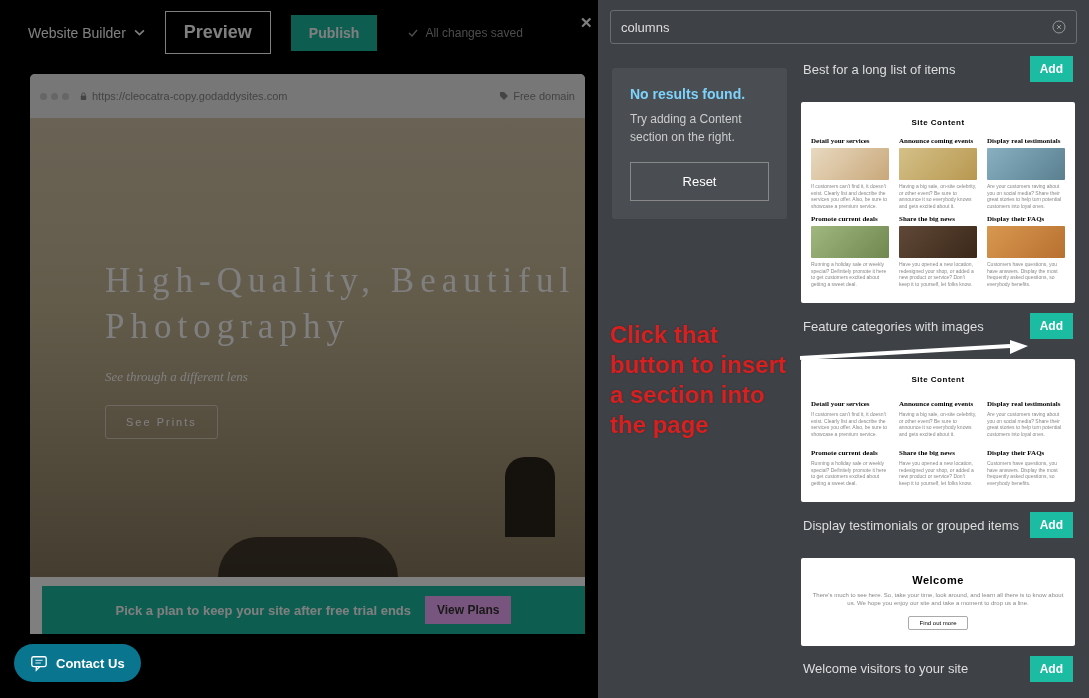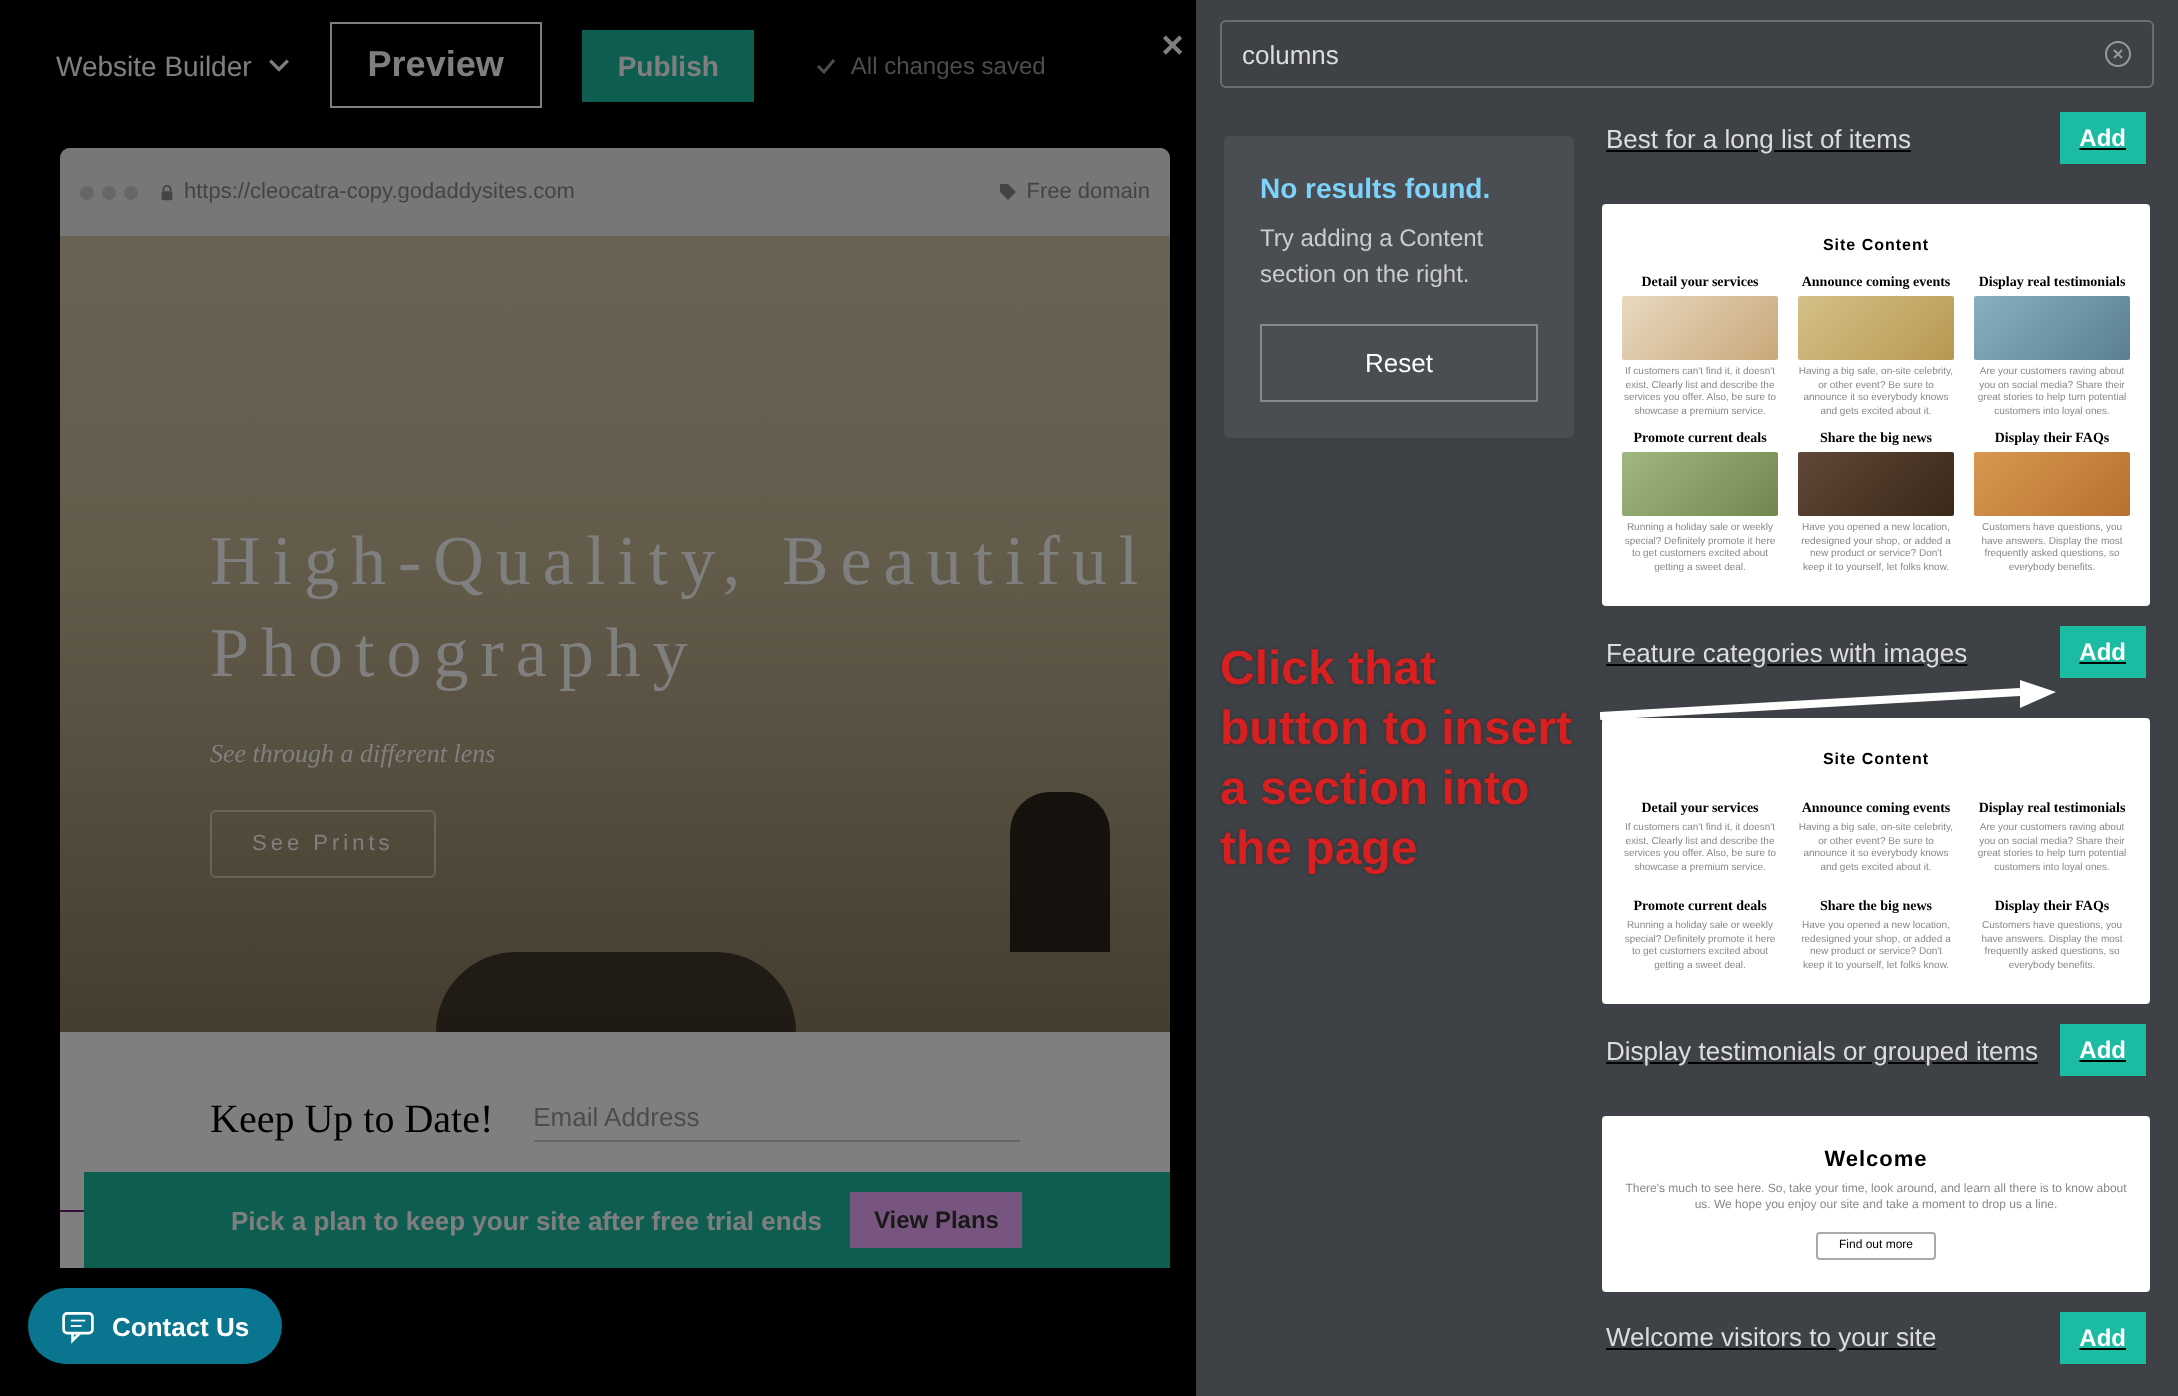--- a/index.html
+++ b/index.html
@@ -16,21 +16,21 @@
     .saved { color: #999; font-size: 12px; display: flex; align-items: center; gap: 6px; margin-left: 10px; }
     .saved svg { width: 12px; height: 12px; }
     
     .browser-frame { position: absolute; left: 30px; top: 74px; width: 555px; height: 560px; background: #f5f5f5; border-radius: 5px 5px 0 0; overflow: hidden; }
     .urlbar { height: 44px; background: #eee; display: flex; align-items: center; padding: 0 10px; gap: 10px; font-size: 11px; color: #888; }
     .dots { display: flex; gap: 4px; }
     .dots span { width: 7px; height: 7px; border-radius: 50%; background: #ccc; }
     .url-text { display: flex; align-items: center; gap: 4px; }
     .free-domain { margin-left: auto; display: flex; align-items: center; gap: 4px; color: #888; }
     
-    .hero { position: relative; height: 398px; background: linear-gradient(180deg, #d4c4a8 0%, #c8b896 40%, #8a7a5e 100%); }
+    .hero { position: relative; height: 459px; background: linear-gradient(180deg, #d4c4a8 0%, #c8b896 40%, #8a7a5e 100%); }
     .hero-silhouette { position: absolute; bottom: 40px; right: 30px; width: 50px; height: 80px; background: #2a2218; border-radius: 20px 20px 0 0; }
     .hero-silhouette2 { position: absolute; bottom: 0; left: 50%; transform: translateX(-50%); width: 180px; height: 40px; background: rgba(30,25,18,0.7); border-radius: 90px 90px 0 0; }
     .hero-content { position: absolute; left: 75px; top: 140px; color: #fff; }
     .hero-title { font-size: 35px; font-weight: 300; letter-spacing: 6px; line-height: 1.3; font-family: Georgia, serif; }
     .hero-sub { font-size: 13px; margin-top: 20px; font-style: italic; font-family: Georgia, serif; }
     .hero-btn { margin-top: 20px; display: inline-block; border: 1px solid rgba(255,255,255,0.5); padding: 10px 20px; font-size: 11px; letter-spacing: 2px; border-radius: 3px; }
     
     .newsletter { background: #fff; height: 90px; display: flex; align-items: center; padding: 0 75px; gap: 20px; border-bottom: 1px solid #701a75; }
     .newsletter-title { font-size: 20px; font-family: Georgia, serif; }
     .newsletter-input { color: #999; font-size: 13px; border-bottom: 1px solid #ccc; padding-bottom: 4px; flex: 1; }
@@ -56,27 +56,27 @@
     .panel-body { display: flex; flex: 1; overflow: hidden; }
     .panel-left { width: 203px; padding: 14px; }
     .noresult-box { background: #4a4e52; border-radius: 3px; padding: 18px; }
     .noresult-title { color: #7dd3fc; font-size: 14px; font-weight: 600; margin-bottom: 8px; }
     .noresult-text { color: #ccc; font-size: 12px; line-height: 1.5; margin-bottom: 16px; }
     .reset-btn { border: 1px solid #888; background: transparent; color: #fff; width: 100%; padding: 11px; font-size: 13px; cursor: pointer; }
     
     .panel-right { flex: 1; padding: 0 14px 14px 0; overflow-y: auto; }
     .section-card { margin-bottom: 20px; }
     .card-preview { background: #fff; border-radius: 2px; padding: 16px 10px; }
-    .card-footer { display: flex; align-items: center; justify-content: space-between; padding: 10px 2px 0; text-decoration: underline; }
+    .card-footer { display: flex; align-items: center; justify-content: space-between; padding: 10px 2px 0; }
     .card-label { color: #ddd; font-size: 13px; }
     .add-btn { background: #1bbca2; color: #fff; border: none; padding: 6px 10px; font-size: 12px; font-weight: 600; cursor: pointer; }
     
     .preview-header { text-align: center; font-size: 8px; font-weight: 600; margin-bottom: 10px; letter-spacing: 0.5px; }
     .preview-grid { display: grid; grid-template-columns: 1fr 1fr 1fr; gap: 6px 10px; }
-    .preview-col { text-align: center; }
+    .preview-col { text-align: left; }
     .preview-col-title { font-size: 7px; font-weight: 600; margin-bottom: 3px; font-family: Georgia, serif; }
     .preview-img { height: 32px; background: #c9b896; margin-bottom: 3px; border-radius: 1px; }
     .preview-img.p1 { background: linear-gradient(135deg,#e8d9c0,#c9a87a); }
     .preview-img.p2 { background: linear-gradient(135deg,#d4c088,#b89850); }
     .preview-img.p3 { background: linear-gradient(135deg,#88b0c0,#5a8090); }
     .preview-img.p4 { background: linear-gradient(135deg,#a0b880,#708850); }
     .preview-img.p5 { background: linear-gradient(135deg,#604838,#3a2818); }
     .preview-img.p6 { background: linear-gradient(135deg,#d89850,#b87030); }
     .preview-text { font-size: 5px; color: #888; line-height: 1.3; }
     .nopic .preview-col-title { margin-top: 6px; }

